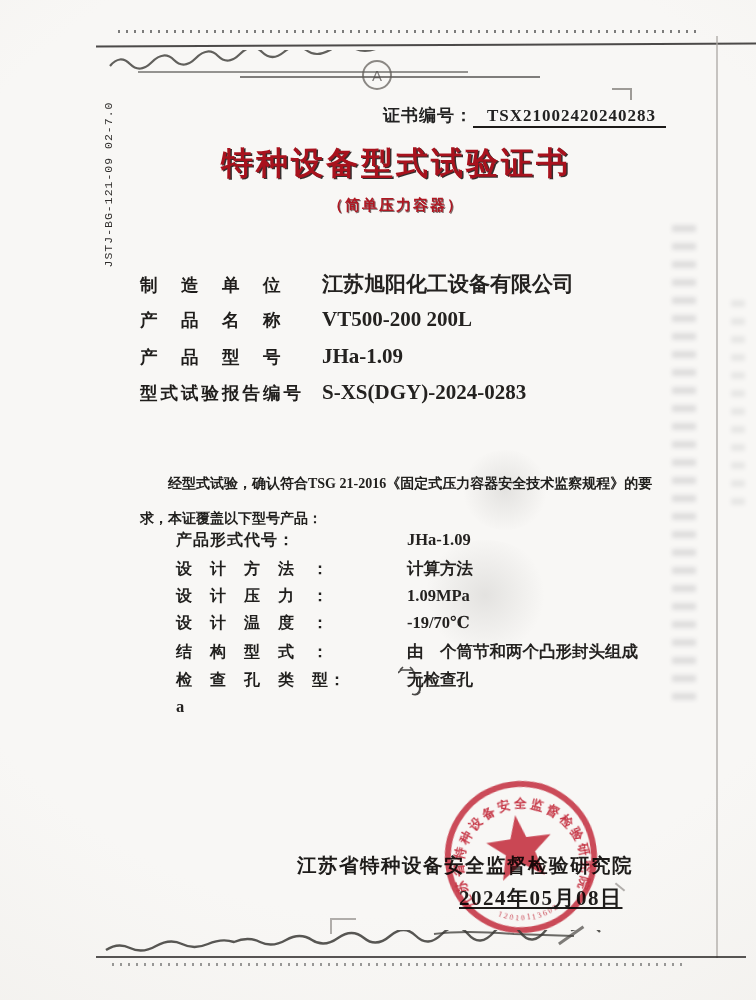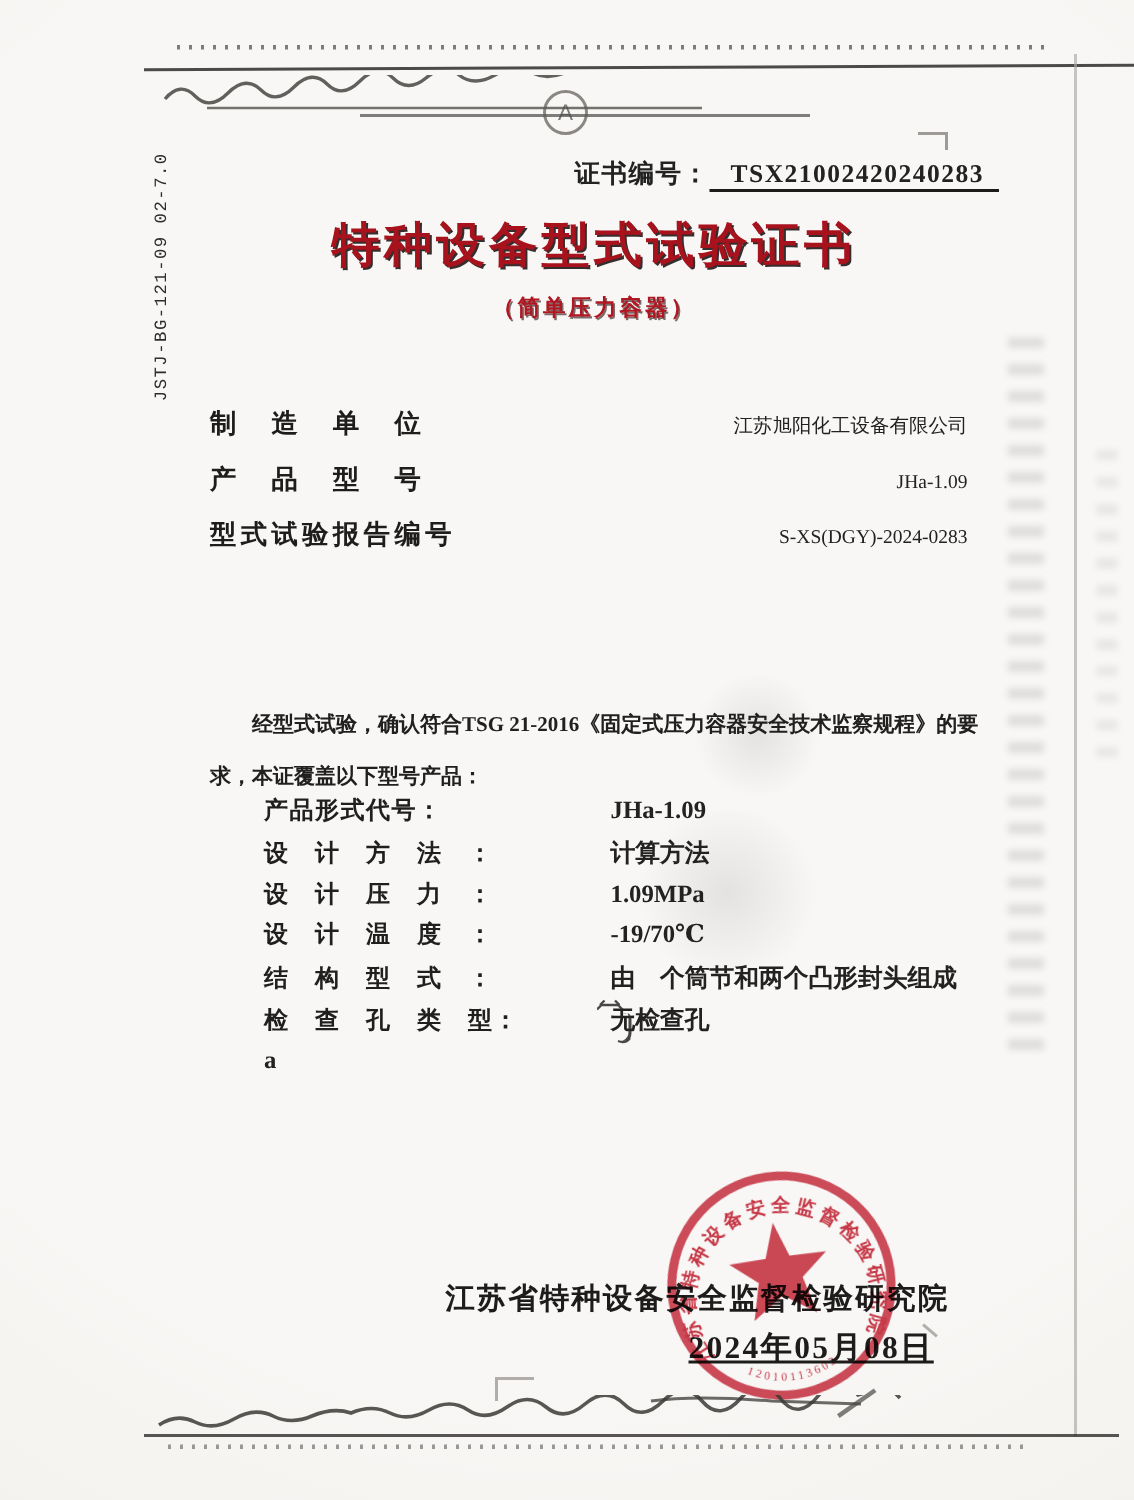--- a/index.html
+++ b/index.html
@@ -43,21 +43,21 @@
     width:520px; text-align:center; font-size:32px; font-weight:700; letter-spacing:3px;
     color:#a8121d; text-shadow:1.4px 1.2px 0 rgba(20,10,10,.85);
   }
   .subtitle{
     width:520px; text-align:center; font-size:15px; font-weight:700; letter-spacing:2px;
     color:#b01722; text-shadow:1px 1px 0 rgba(40,15,15,.6);
   }
   .fields{width:505px;}
   .frow{display:flex; align-items:baseline; height:36.8px;}
   .flabel{width:182px; font-size:17.5px; font-weight:700; letter-spacing:3px; white-space:nowrap; color:#1f1d1b;}
-  .fvalue{flex:1; text-align:right; font-size:13px; font-weight:400; color:#242220; white-space:nowrap;}
+  .fvalue{flex:1; text-align:left; font-size:21px; font-weight:700; color:#242220; white-space:nowrap;}
   .statement{width:514px; font-size:14px; font-weight:600; line-height:35px; text-indent:2em; color:#21201e;}
   .details{width:470px;}
   .drow{display:flex; align-items:baseline; height:27.8px;}
   .dlabel{width:231px; font-size:16px; font-weight:600; letter-spacing:1px; white-space:nowrap; color:#201f1d;}
   .dvalue{font-size:16.5px; font-weight:600; color:#242220; white-space:nowrap;}
   .org{font-size:19.5px; font-weight:700; letter-spacing:1.5px; color:#1e1c1a;}
   .date{font-size:21px; font-weight:700; letter-spacing:1.5px; color:#1e1c1a;text-decoration:underline;}
   
   .seal{mix-blend-mode:multiply; opacity:.93; transform:rotate(-8deg); filter:blur(.3px);}
   
@@ -91,20 +91,24 @@
     <span>证书编号：</span><span class="cert-no">TSX21002420240283</span>
   </div>
 
   <div class="abs title" style="top:142px;left:136px;">特种设备型式试验证书</div>
   <div class="abs subtitle" style="top:196px;left:136px;">（简单压力容器）</div>
 
   <div class="abs fields" style="top:270px;left:140px;">
     <div class="frow">
       <div class="flabel">制　造　单　位</div>
       <div class="fvalue">江苏旭阳化工设备有限公司</div>
+    </div>
+    <div class="frow">
+      <div class="flabel">产　品　名　称</div>
+      <div class="fvalue">VT500-200 200L</div>
     </div>
     <div class="frow">
       <div class="flabel">产　品　型　号</div>
       <div class="fvalue">JHa-1.09</div>
     </div>
     <div class="frow">
       <div class="flabel">型式试验报告编号</div>
       <div class="fvalue">S-XS(DGY)-2024-0283</div>
     </div>
   </div>

